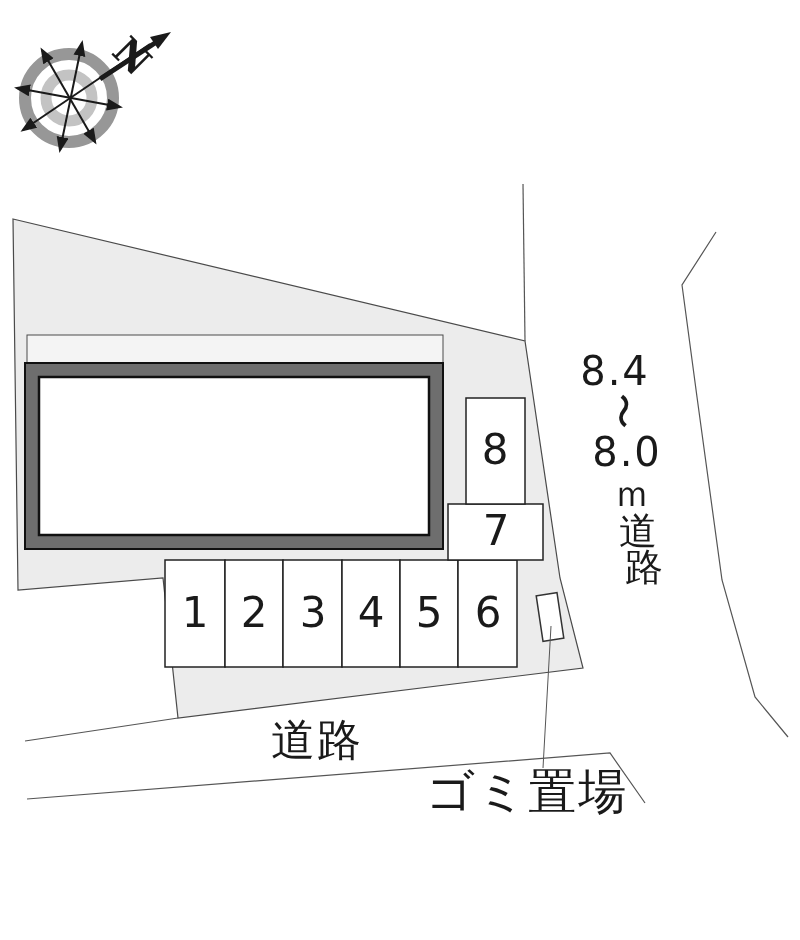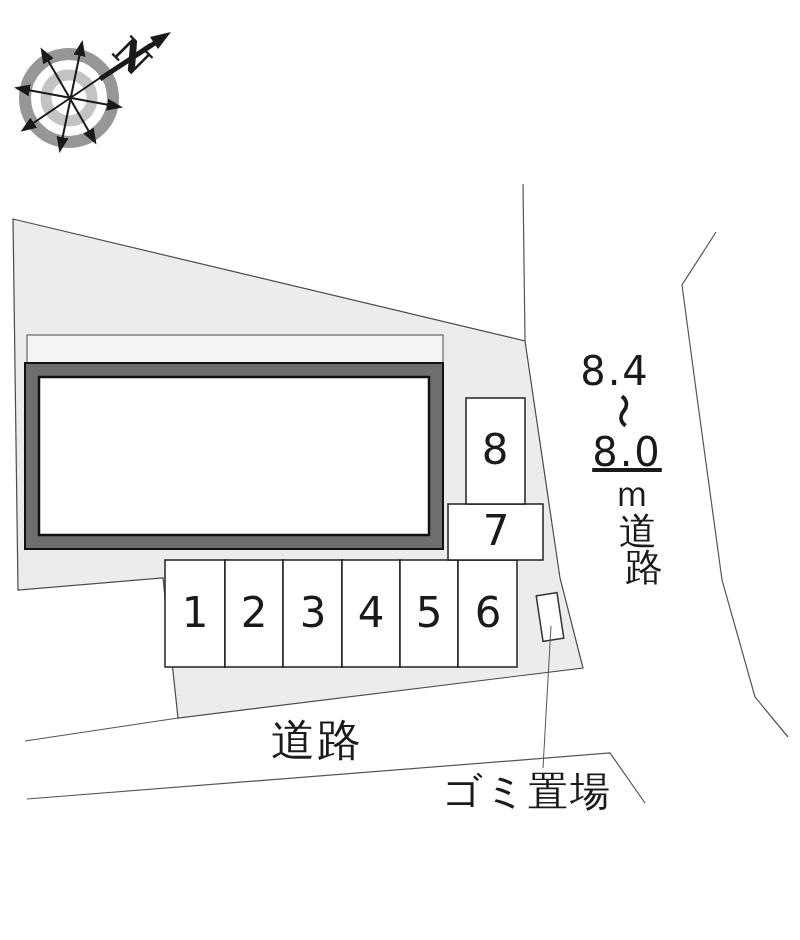--- a/index.html
+++ b/index.html
@@ -78,23 +78,23 @@
   <span class="lbl num" style="left:313px;top:613px;">3</span>
   <span class="lbl num" style="left:371px;top:613px;">4</span>
   <span class="lbl num" style="left:429px;top:613px;">5</span>
   <span class="lbl num" style="left:488px;top:613px;">6</span>
   <span class="lbl num" style="left:496px;top:531px;">7</span>
   <span class="lbl num" style="left:495px;top:450px;">8</span>
 
   <div>
     <span class="lbl jp" style="left:615px;top:371px;font-size:40px;">8.4</span>
     <span class="lbl jp rot90" style="left:622px;top:412px;font-size:36px;">〜</span>
-    <span class="lbl jp" style="left:627px;top:452px;font-size:40px;text-decoration:underline;">8.0</span>
+    <span class="lbl jp" style="left:627px;top:452px;font-size:40px;">8.0</span>
     <span class="lbl jp" style="left:633px;top:494px;font-size:36px;">ｍ</span>
     <span class="lbl jp" style="left:639px;top:531px;font-size:38px;">道</span>
     <span class="lbl jp" style="left:645px;top:567px;font-size:38px;">路</span>
   </div>
 
   <span class="lbl jp" style="left:317px;top:740px;font-size:44px;">道路</span>
 
-  <span class="lbl jp" style="left:527px;top:791px;font-size:40px;">ゴミ置場</span>
+  <span class="lbl jp" style="left:527px;top:791px;font-size:48px;">ゴミ置場</span>
 
 </div>
 
 </body></html>

